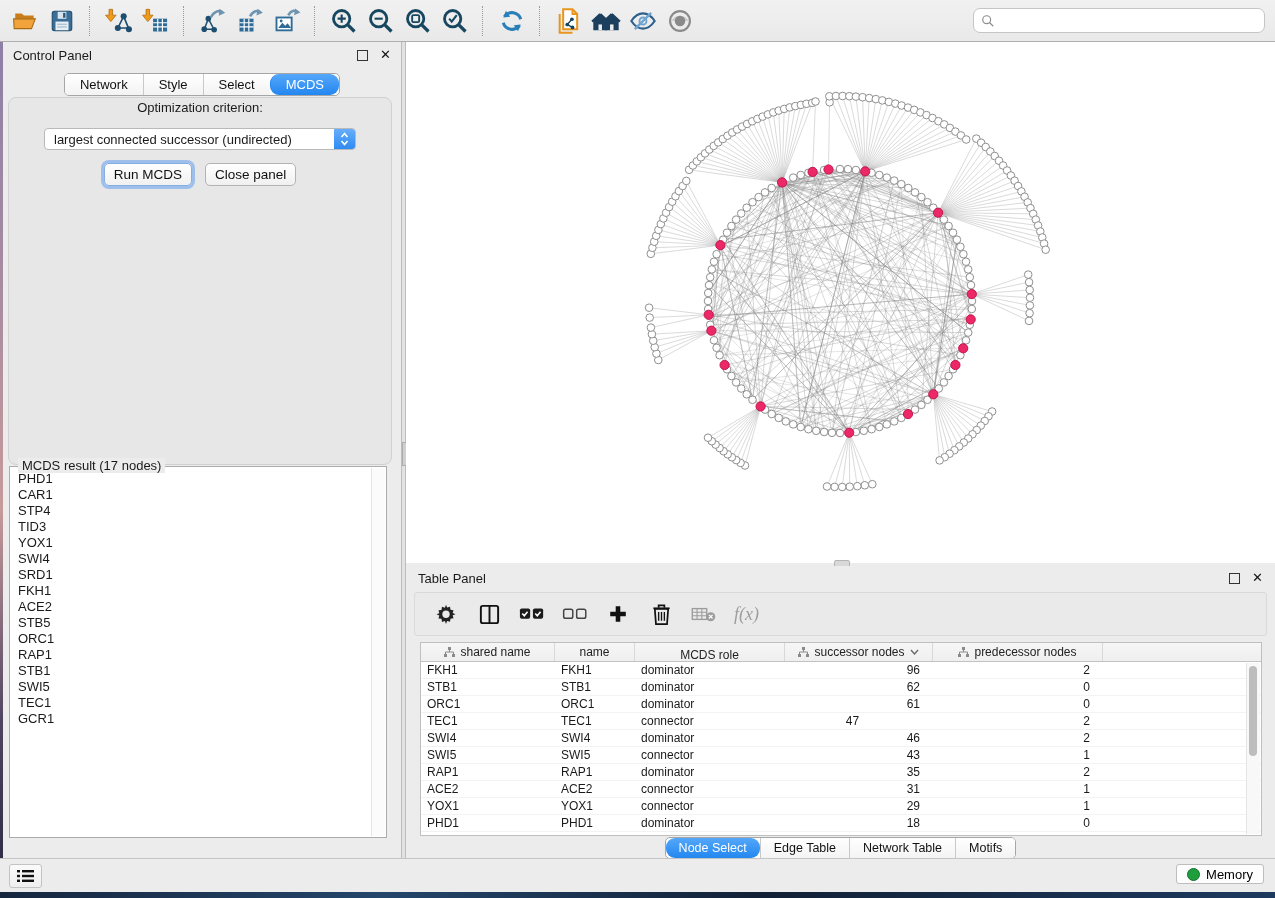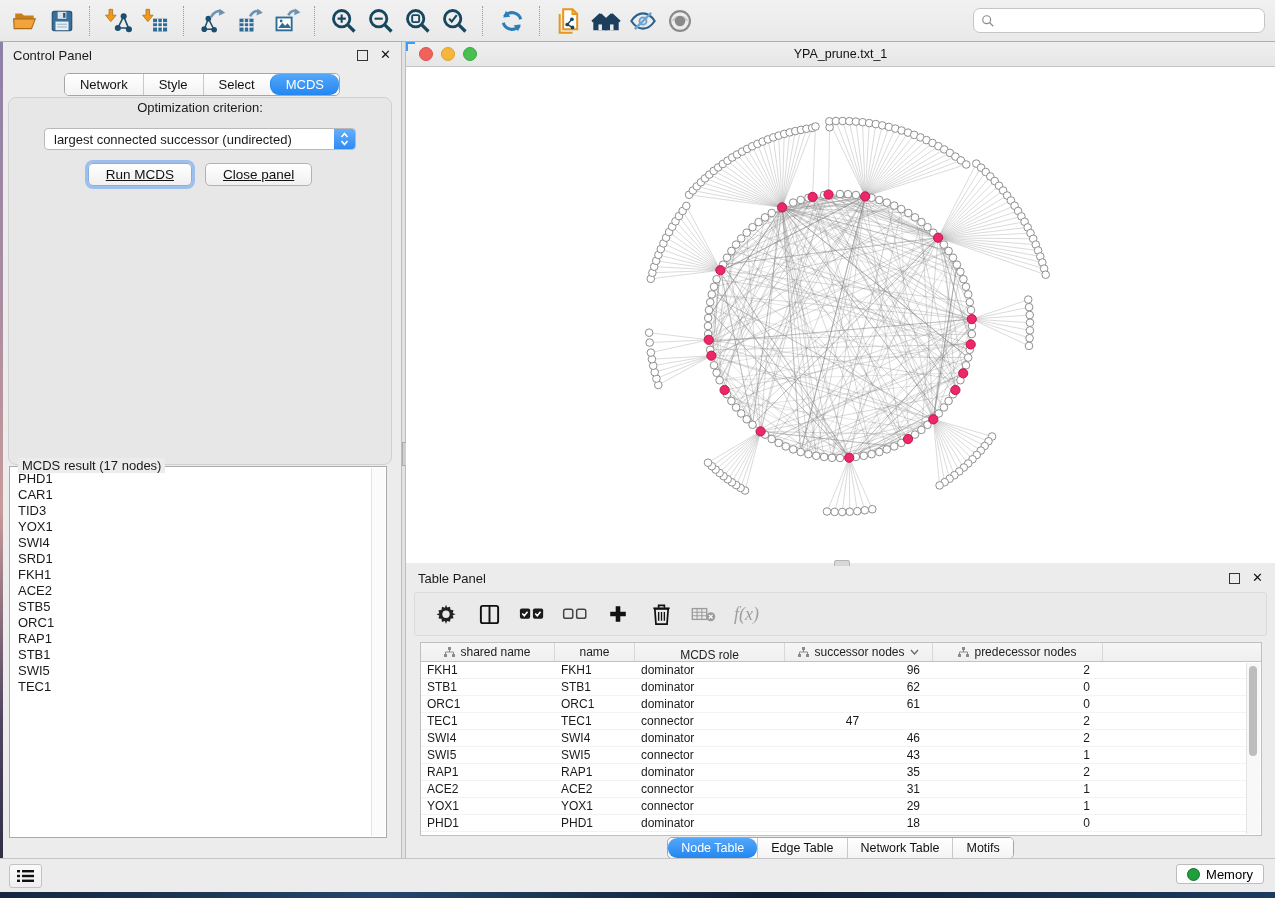--- a/index.html
+++ b/index.html
@@ -35,21 +35,21 @@
           border:1px solid #D0D0D0;border-radius:8px;box-sizing:border-box;text-align:center;}
   .opt-label{margin-top:2px;font-size:13px;}
   .selectbox{position:relative;width:312px;height:22px;margin:13px auto 0;background:#fff;border:1px solid #B9B9B9;
              border-radius:4px;box-sizing:border-box;text-align:left;display:flex;align-items:center;}
   .selectbox .val{font-size:13px;padding-left:9px;}
   .stepper{position:absolute;right:0;top:0;width:21px;height:20px;border-radius:0 3px 3px 0;
            background:linear-gradient(#66AEFB,#2E8BF2);display:flex;flex-direction:column;align-items:center;justify-content:center;}
   .stepper svg{display:block;}
   .btnrow{margin-top:13px;display:flex;justify-content:center;gap:13px;}
   .btn{background:linear-gradient(#FFFFFF,#F0F0F0);border:1px solid #B3B3B3;border-radius:5px;
-       padding:3px 17px;font-size:13.5px;font-family:inherit;color:#111;text-decoration:underline;}
+       padding:3px 9px;font-size:13.5px;font-family:inherit;color:#111;}
   .btn.focused{box-shadow:0 0 0 3px rgba(110,165,240,.6);border-color:#85AEE3;}
   .fieldset{position:absolute;left:6px;top:424px;width:378px;height:372px;border:1px solid #ABABAB;
             background:#fff;box-sizing:border-box;}
   .fieldset .legend{position:absolute;top:-9px;left:8px;background:#ECECEC;padding:0 4px;font-size:13px;}
   .mcds-list{position:absolute;left:1px;top:4px;right:14px;bottom:1px;overflow:hidden;}
   .mcds-item{font-size:13px;line-height:16px;padding-left:7px;}
   .mcds-scroll{position:absolute;top:1px;right:1px;bottom:1px;width:13px;background:#FBFBFB;border-left:1px solid #E5E5E5;}
   
   .vsplit{position:absolute;left:401px;top:42px;width:5px;height:816px;background:#E2E2E2;
           border-left:1px solid #BDBDBD;border-right:1px solid #BDBDBD;box-sizing:border-box;}
@@ -277,51 +277,44 @@
       <div class="btnrow">
         <button class="btn focused">Run MCDS</button>
         <button class="btn">Close panel</button>
       </div>
     </div>
     <div class="fieldset">
       <span class="legend">MCDS result (17 nodes)</span>
       <div class="mcds-list" id="mcds-list">
           <div class="mcds-item">PHD1</div>
           <div class="mcds-item">CAR1</div>
+          <div class="mcds-item">STP4</div>
           <div class="mcds-item">TID3</div>
           <div class="mcds-item">YOX1</div>
           <div class="mcds-item">SWI4</div>
           <div class="mcds-item">SRD1</div>
           <div class="mcds-item">FKH1</div>
           <div class="mcds-item">ACE2</div>
           <div class="mcds-item">STB5</div>
           <div class="mcds-item">ORC1</div>
           <div class="mcds-item">RAP1</div>
           <div class="mcds-item">STB1</div>
           <div class="mcds-item">SWI5</div>
           <div class="mcds-item">TEC1</div>
+          <div class="mcds-item">GCR1</div>
         </div>
       <div class="mcds-scroll"></div>
     </div>
   </div>
 
   <div class="vsplit">
       <span class="grip"></span>
     </div>
 
   <div class="netwin">
-    <div class="net-titlebar">
-      <span class="focus-corner"></span>
-      <span class="lights">
-        <span class="light red"></span>
-        <span class="light yellow"></span>
-        <span class="light green"></span>
-      </span>
-      <span class="net-title">YPA_prune.txt_1</span>
-    </div>
     <div class="net-canvas">
       <svg id="netsvg" width="869" height="497" viewBox="0 0 869 497">
           <line x1="376.1" y1="140.4" x2="442.0" y2="127.2" stroke="#828282" stroke-width="0.8" opacity="0.38"></line>
           <line x1="376.1" y1="140.4" x2="480.8" y2="135.6" stroke="#828282" stroke-width="0.8" opacity="0.38"></line>
           <line x1="376.1" y1="140.4" x2="310.6" y2="305.8" stroke="#828282" stroke-width="0.8" opacity="0.38"></line>
           <line x1="376.1" y1="140.4" x2="418.1" y2="390.0" stroke="#828282" stroke-width="0.8" opacity="0.38"></line>
           <line x1="376.1" y1="140.4" x2="509.0" y2="367.6" stroke="#828282" stroke-width="0.8" opacity="0.38"></line>
           <line x1="376.1" y1="140.4" x2="465.6" y2="387.2" stroke="#828282" stroke-width="0.8" opacity="0.38"></line>
           <line x1="376.1" y1="140.4" x2="565.0" y2="243.1" stroke="#828282" stroke-width="0.8" opacity="0.38"></line>
           <line x1="376.1" y1="140.4" x2="394.7" y2="385.0" stroke="#828282" stroke-width="0.8" opacity="0.38"></line>
@@ -1135,21 +1128,21 @@
             <div class="td right" style="width: 148px;">18</div>
             <div class="td right" style="width: 170px;">0</div>
           </div>
         </div>
       <div class="tscroll">
         <span class="thumb"></span>
       </div>
     </div>
     <div class="tp-tabs-row">
       <span class="seg" id="tp-tabs">
-          <button class="segbtn active">Node Table</button>
+          <button class="segbtn active">Node Select</button>
           <button class="segbtn">Edge Table</button>
           <button class="segbtn">Network Table</button>
           <button class="segbtn">Motifs</button>
         </span>
     </div>
   </div>
 
   <div class="statusbar">
     <button class="listbtn">
       <svg width="17" height="14" viewBox="0 0 17 14">

